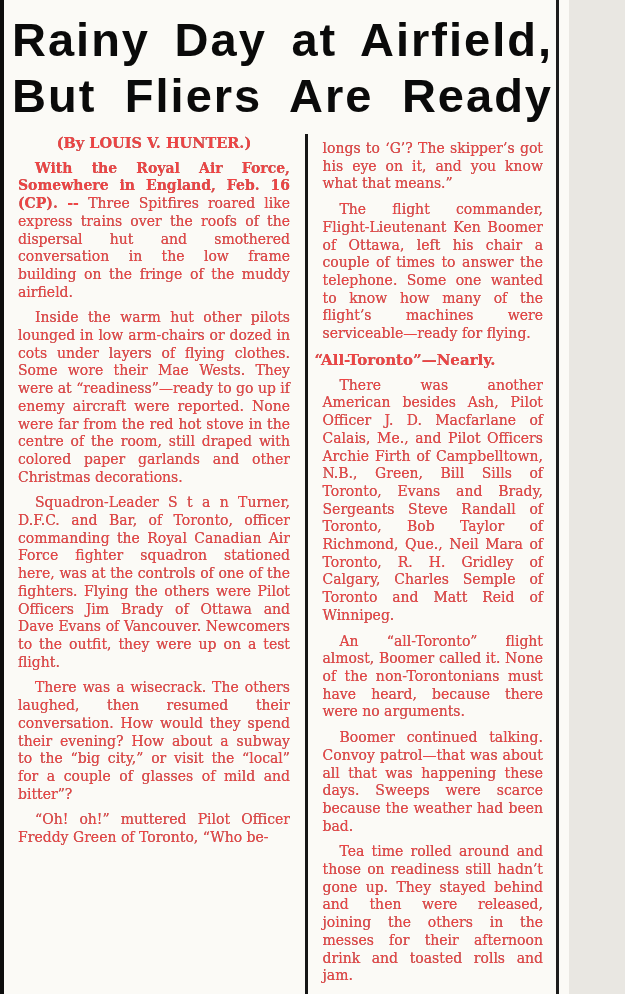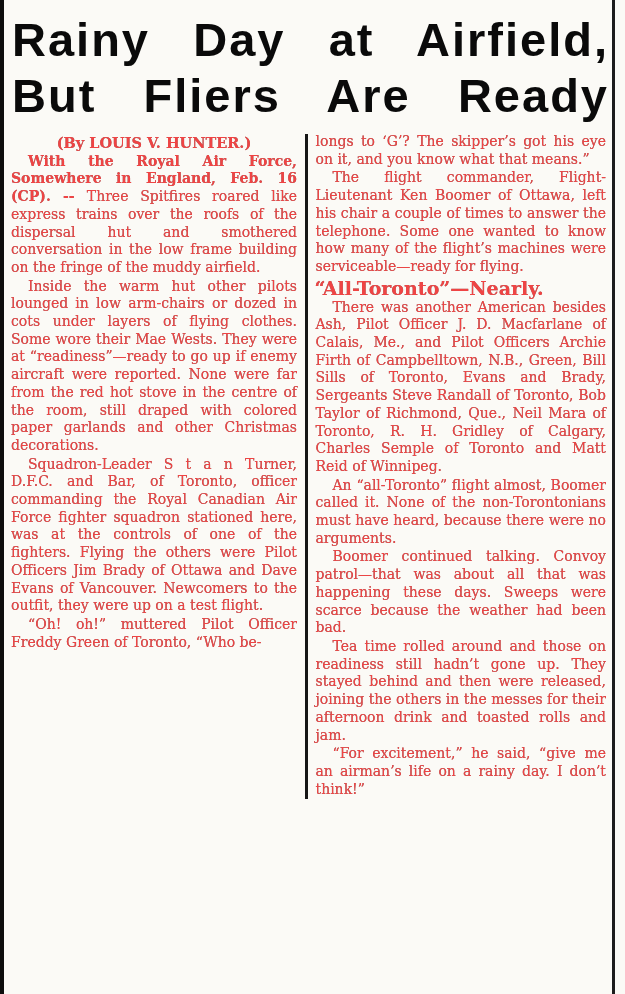--- a/index.html
+++ b/index.html
@@ -3,21 +3,21 @@
 <meta charset="utf-8">
 <style>
   html, body { margin: 0; padding: 0; }
   body {
     width: 625px; height: 994px;
     font-family: "DejaVu Serif", serif;
     background: #e9e7e2;
   }
   .page {
     position: relative;
-    width: 625px; height: 994px;
+    width: 569px; height: 994px;
     background: #fbfaf6;
     overflow: hidden;
     color: #0f0e0c;
   }
   
   .edge-left {
     position: absolute; left: 0; top: 0; bottom: 0;
     width: 4px; background: #0d0d0d;
   }
   .edge-right {
@@ -50,34 +50,34 @@
     color: #ef4444;
     text-shadow: 0 0 0.5px rgba(10,10,10,0.55);
   }
   .col-left { width: 288px; flex: 0 0 288px; }
   .divider {
     flex: 0 0 2.5px;
     background: #161616;
     margin: 2px 7px 0 7px;
   }
   .col-right { flex: 1 1 auto; }
-  .para { margin: 1px; text-indent: 17px; }
+  .para { margin: 8px; text-indent: 17px; }
   .para.noindent { text-indent: 0; }
   .lead { font-weight: bold; }
   .byline {
     margin: 2px 0 1px 0;
     font-weight: bold;
     font-size: 14.5px;
     text-align: center;
     text-indent: 0;
   }
   .subhead {
     margin: 3px 0 2px 0;
     font-weight: bold;
-    font-size: 19px;
+    font-size: 15px;
     line-height: 18px;
     text-align: left;
     text-indent: 0;
   }
 </style>
 </head>
 <body>
 
 <div class="page">
   <div class="edge-left"></div>
@@ -88,20 +88,21 @@
     <div class="hl-line">But Fliers Are Ready</div>
   </header>
 
   <div class="columns">
 
     <div class="col col-left">
       <p class="byline">(By LOUIS V. HUNTER.)</p>
       <p class="para"><span class="lead">With the Royal Air Force, Somewhere in England, Feb. 16 (CP). -- </span><span>Three Spitfires roared like express trains over the roofs of the dispersal hut and smothered conversation in the low frame building on the fringe of the muddy airfield.</span></p>
       <p class="para">Inside the warm hut other pilots lounged in low arm-chairs or dozed in cots under layers of flying clothes. Some wore their Mae Wests. They were at “readiness”—ready to go up if enemy aircraft were reported.  None were far from the red hot stove in the centre of the room, still draped with colored paper garlands and other Christmas decorations.</p>
       <p class="para">Squadron-Leader S t a n Turner, D.F.C. and Bar, of Toronto, officer commanding the Royal Canadian Air Force fighter squadron stationed here, was at the controls of one of the fighters. Flying the others were Pilot Officers Jim Brady of Ottawa and Dave Evans of Vancouver. Newcomers to the outfit, they were up on a test flight.</p>
+      <p class="para">There was a wisecrack.  The others laughed, then resumed their conversation. How would they spend their evening?  How about a subway to the “big city,” or visit the “local” for a couple of glasses of mild and bitter”?</p>
       <p class="para">“Oh! oh!” muttered Pilot Officer Freddy Green of Toronto, “Who be-</p>
     </div>
 
     <div class="divider"></div>
 
     <div class="col col-right">
       <p class="para noindent">longs to ‘G’?  The skipper’s got his eye on it, and you know what that means.”</p>
       <p class="para">The flight commander, Flight-Lieutenant Ken Boomer of Ottawa, left his chair a couple of times to answer the telephone.  Some one wanted to know how many of the flight’s machines were serviceable—ready for flying.</p>
       <h3 class="subhead">“All-Toronto”—Nearly.</h3>
       <p class="para">There was another American besides Ash, Pilot Officer J. D. Macfarlane of Calais, Me., and Pilot Officers Archie Firth of Campbelltown, N.B., Green, Bill Sills of Toronto, Evans and Brady, Sergeants Steve Randall of Toronto, Bob Taylor of Richmond, Que., Neil Mara of Toronto, R. H. Gridley of Calgary, Charles Semple of Toronto and Matt Reid of Winnipeg.</p>

